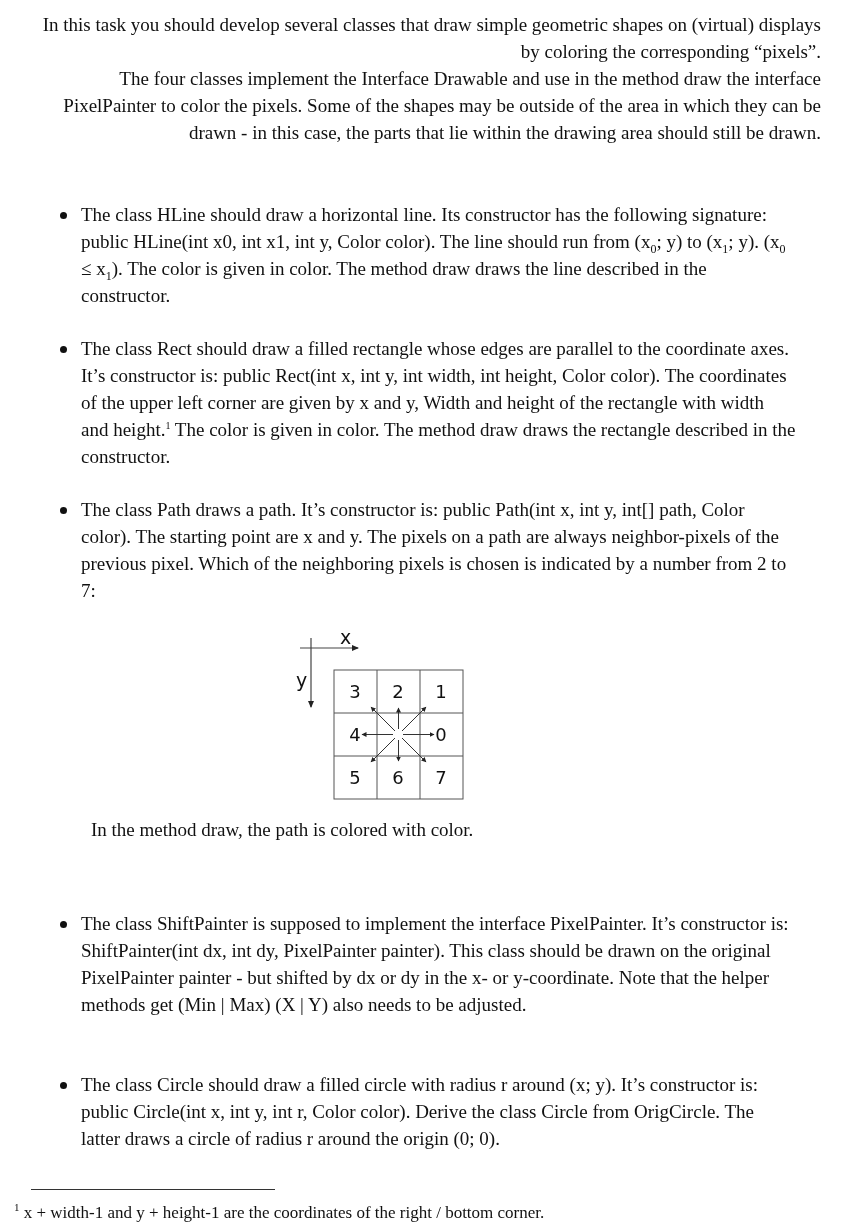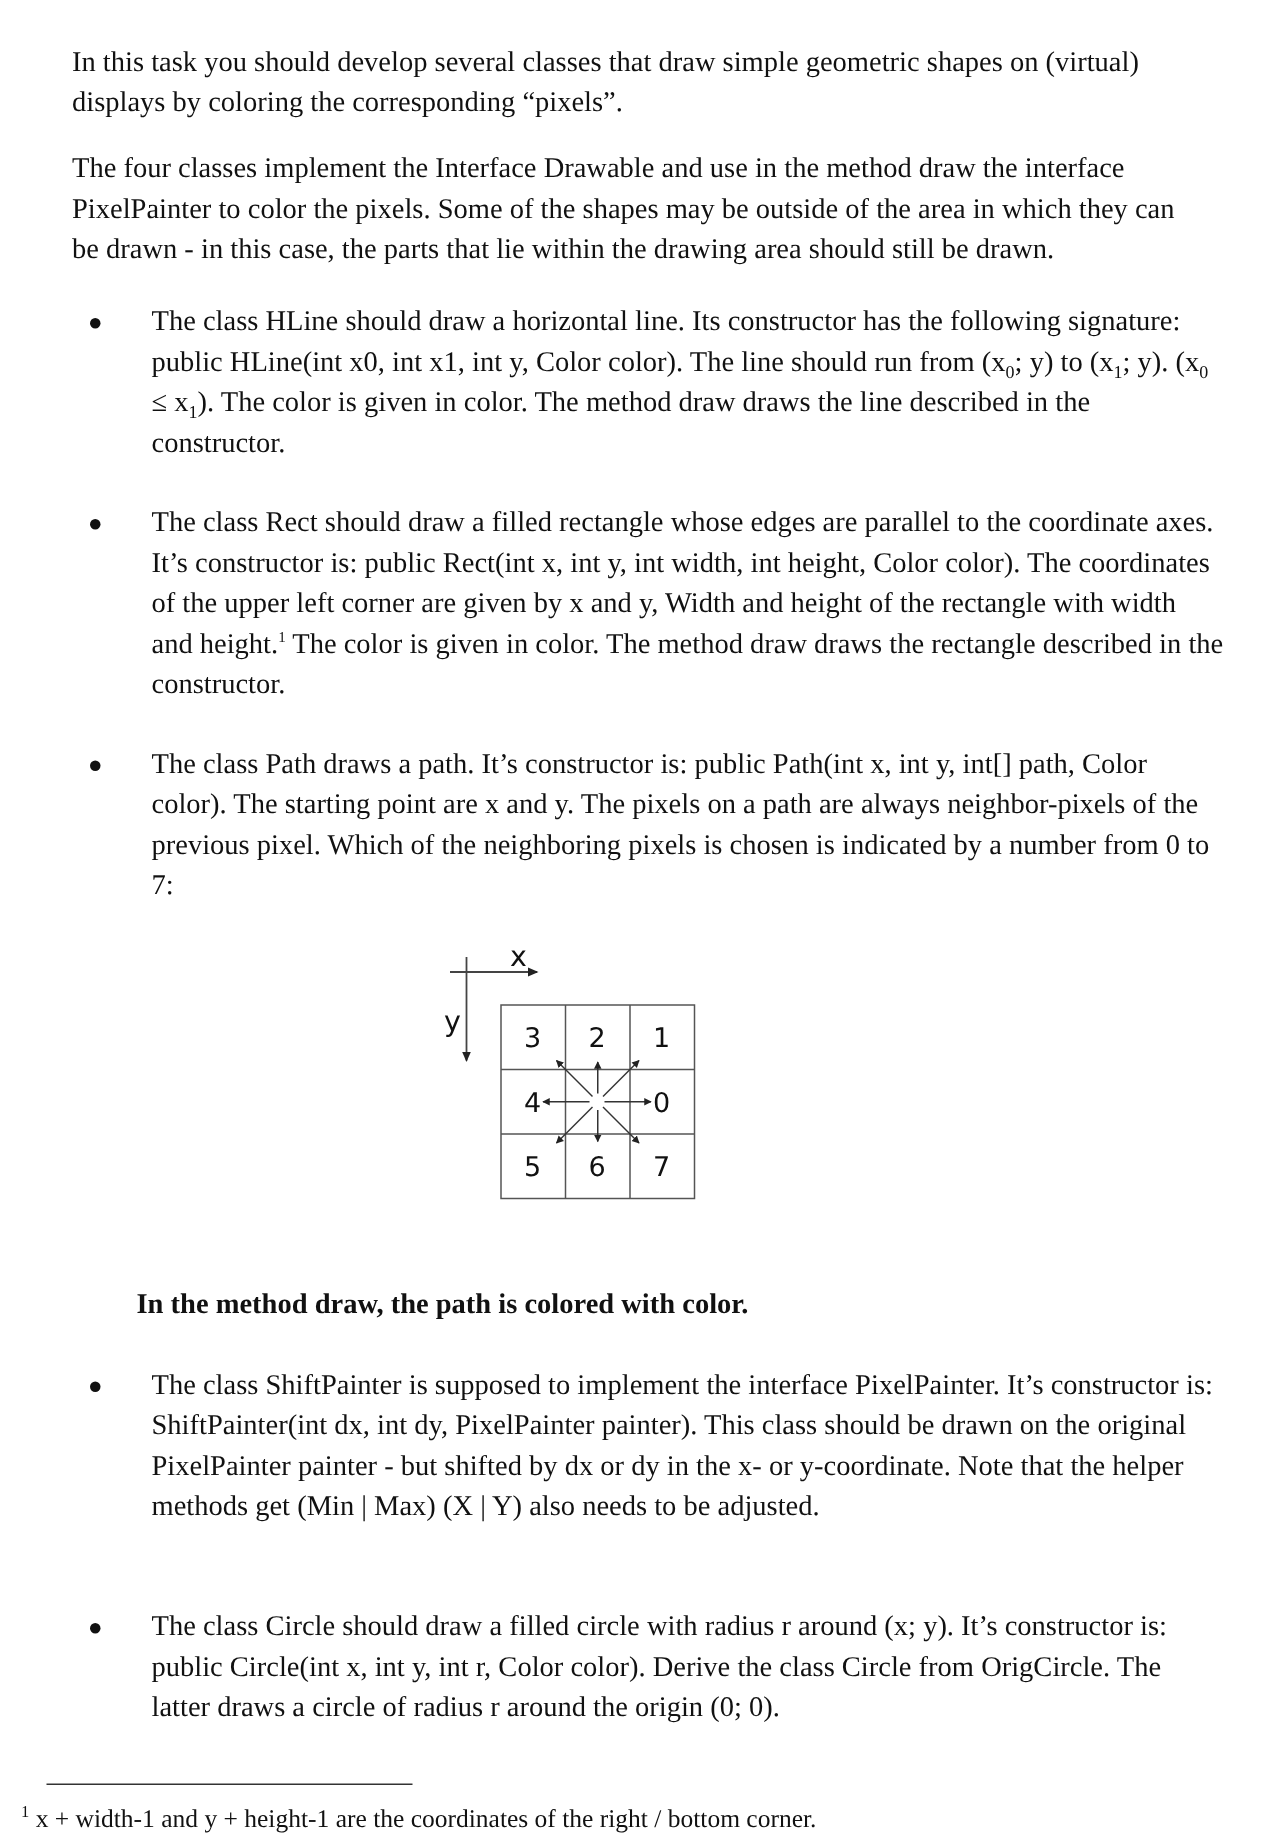--- a/index.html
+++ b/index.html
@@ -2,36 +2,36 @@
 <html><head>
   <meta charset="utf-8">
   <style>
     html, body { margin: 0; padding: 0; background: #ffffff; }
     body {
       width: 842px; height: 1230px; position: relative; overflow: hidden;
       font-family: "Liberation Serif", "DejaVu Serif", serif;
       color: #111111; font-size: 19px; line-height: 27px;
     }
     .intro { position: absolute; left: 31px; top: 11px; width: 790px; }
-    .intro p { margin: 17px; }
+    .intro p { margin: 0; text-align: right; }
     ul.items { list-style: none; margin: 0; padding: 0; }
     .item { position: absolute; left: 60px; width: 760px; }
     .bullet {
       position: absolute; left: 0; top: 11px; width: 7px; height: 7px;
       border-radius: 50%; background: #111;
     }
-    .item-text { position: absolute; left: 41px; width: 715px; }
+    .item-text { position: absolute; left: 21px; width: 715px; }
     sub { font-size: 12px; line-height: 0; }
     sup { font-size: 10px; line-height: 0; }
     .item-1 { top: 201px; }
     .item-2 { top: 335px; }
     .item-3 { top: 496px; }
     .item-4 { top: 910px; }
     .item-5 { top: 1071px; }
-    .after-fig { position: absolute; left: 91px; top: 856px; font-weight: bold; }
+    .after-fig { position: absolute; left: 91px; top: 816px; }
     .figure { position: absolute; left: 290px; top: 620px; width: 190px; height: 190px; }
     .figure svg { display: block; }
     .footnote-rule { position: absolute; left: 31px; top: 1189px; width: 244px; height: 1px; background: #333; }
     .footnote { position: absolute; left: 14px; top: 1201px; font-size: 17px; line-height: 24px; }
     .footnote sup { font-size: 11px; }
   </style>
 </head>
 <body>
 
 <div class="intro">
@@ -45,21 +45,21 @@
     <div class="item-text"><span>The class HLine should draw a horizontal line. Its constructor has the following signature: public HLine(int x0, int x1, int y, Color color). The line should run from (x</span><sub>0</sub><span>; y) to (x</span><sub>1</sub><span>; y). (x</span><sub>0</sub><span> ≤ x</span><sub>1</sub><span>). The color is given in color. The method draw draws the line described in the constructor.</span></div>
   </li>
 
   <li class="item item-2">
     <span class="bullet"></span>
     <div class="item-text"><span>The class Rect should draw a filled rectangle whose edges are parallel to the coordinate axes. It’s constructor is: public Rect(int x, int y, int width, int height, Color color). The coordinates of the upper left corner are given by x and y, Width and height of the rectangle with width and height.</span><sup>1</sup><span> The color is given in color. The method draw draws the rectangle described in the constructor.</span></div>
   </li>
 
   <li class="item item-3">
     <span class="bullet"></span>
-    <div class="item-text">The class Path draws a path. It’s constructor is: public Path(int x, int y, int[] path, Color color). The starting point are x and y. The pixels on a path are always neighbor-pixels of the previous pixel. Which of the neighboring pixels is chosen is indicated by a number from 0 to 7:</div>
+    <div class="item-text">The class Path draws a path. It’s constructor is: public Path(int x, int y, int[] path, Color color). The starting point are x and y. The pixels on a path are always neighbor-pixels of the previous pixel. Which of the neighboring pixels is chosen is indicated by a number from 2 to 7:</div>
   </li>
 
   <li class="item item-4">
     <span class="bullet"></span>
     <div class="item-text">The class ShiftPainter is supposed to implement the interface PixelPainter. It’s constructor is: ShiftPainter(int dx, int dy, PixelPainter painter). This class should be drawn on the original PixelPainter painter - but shifted by dx or dy in the x- or y-coordinate. Note that the helper methods get (Min | Max) (X | Y) also needs to be adjusted.</div>
   </li>
 
   <li class="item item-5">
     <span class="bullet"></span>
     <div class="item-text">The class Circle should draw a filled circle with radius r around (x; y). It’s constructor is: public Circle(int x, int y, int r, Color color). Derive the class Circle from OrigCircle. The latter draws a circle of radius r around the origin (0; 0).</div>

